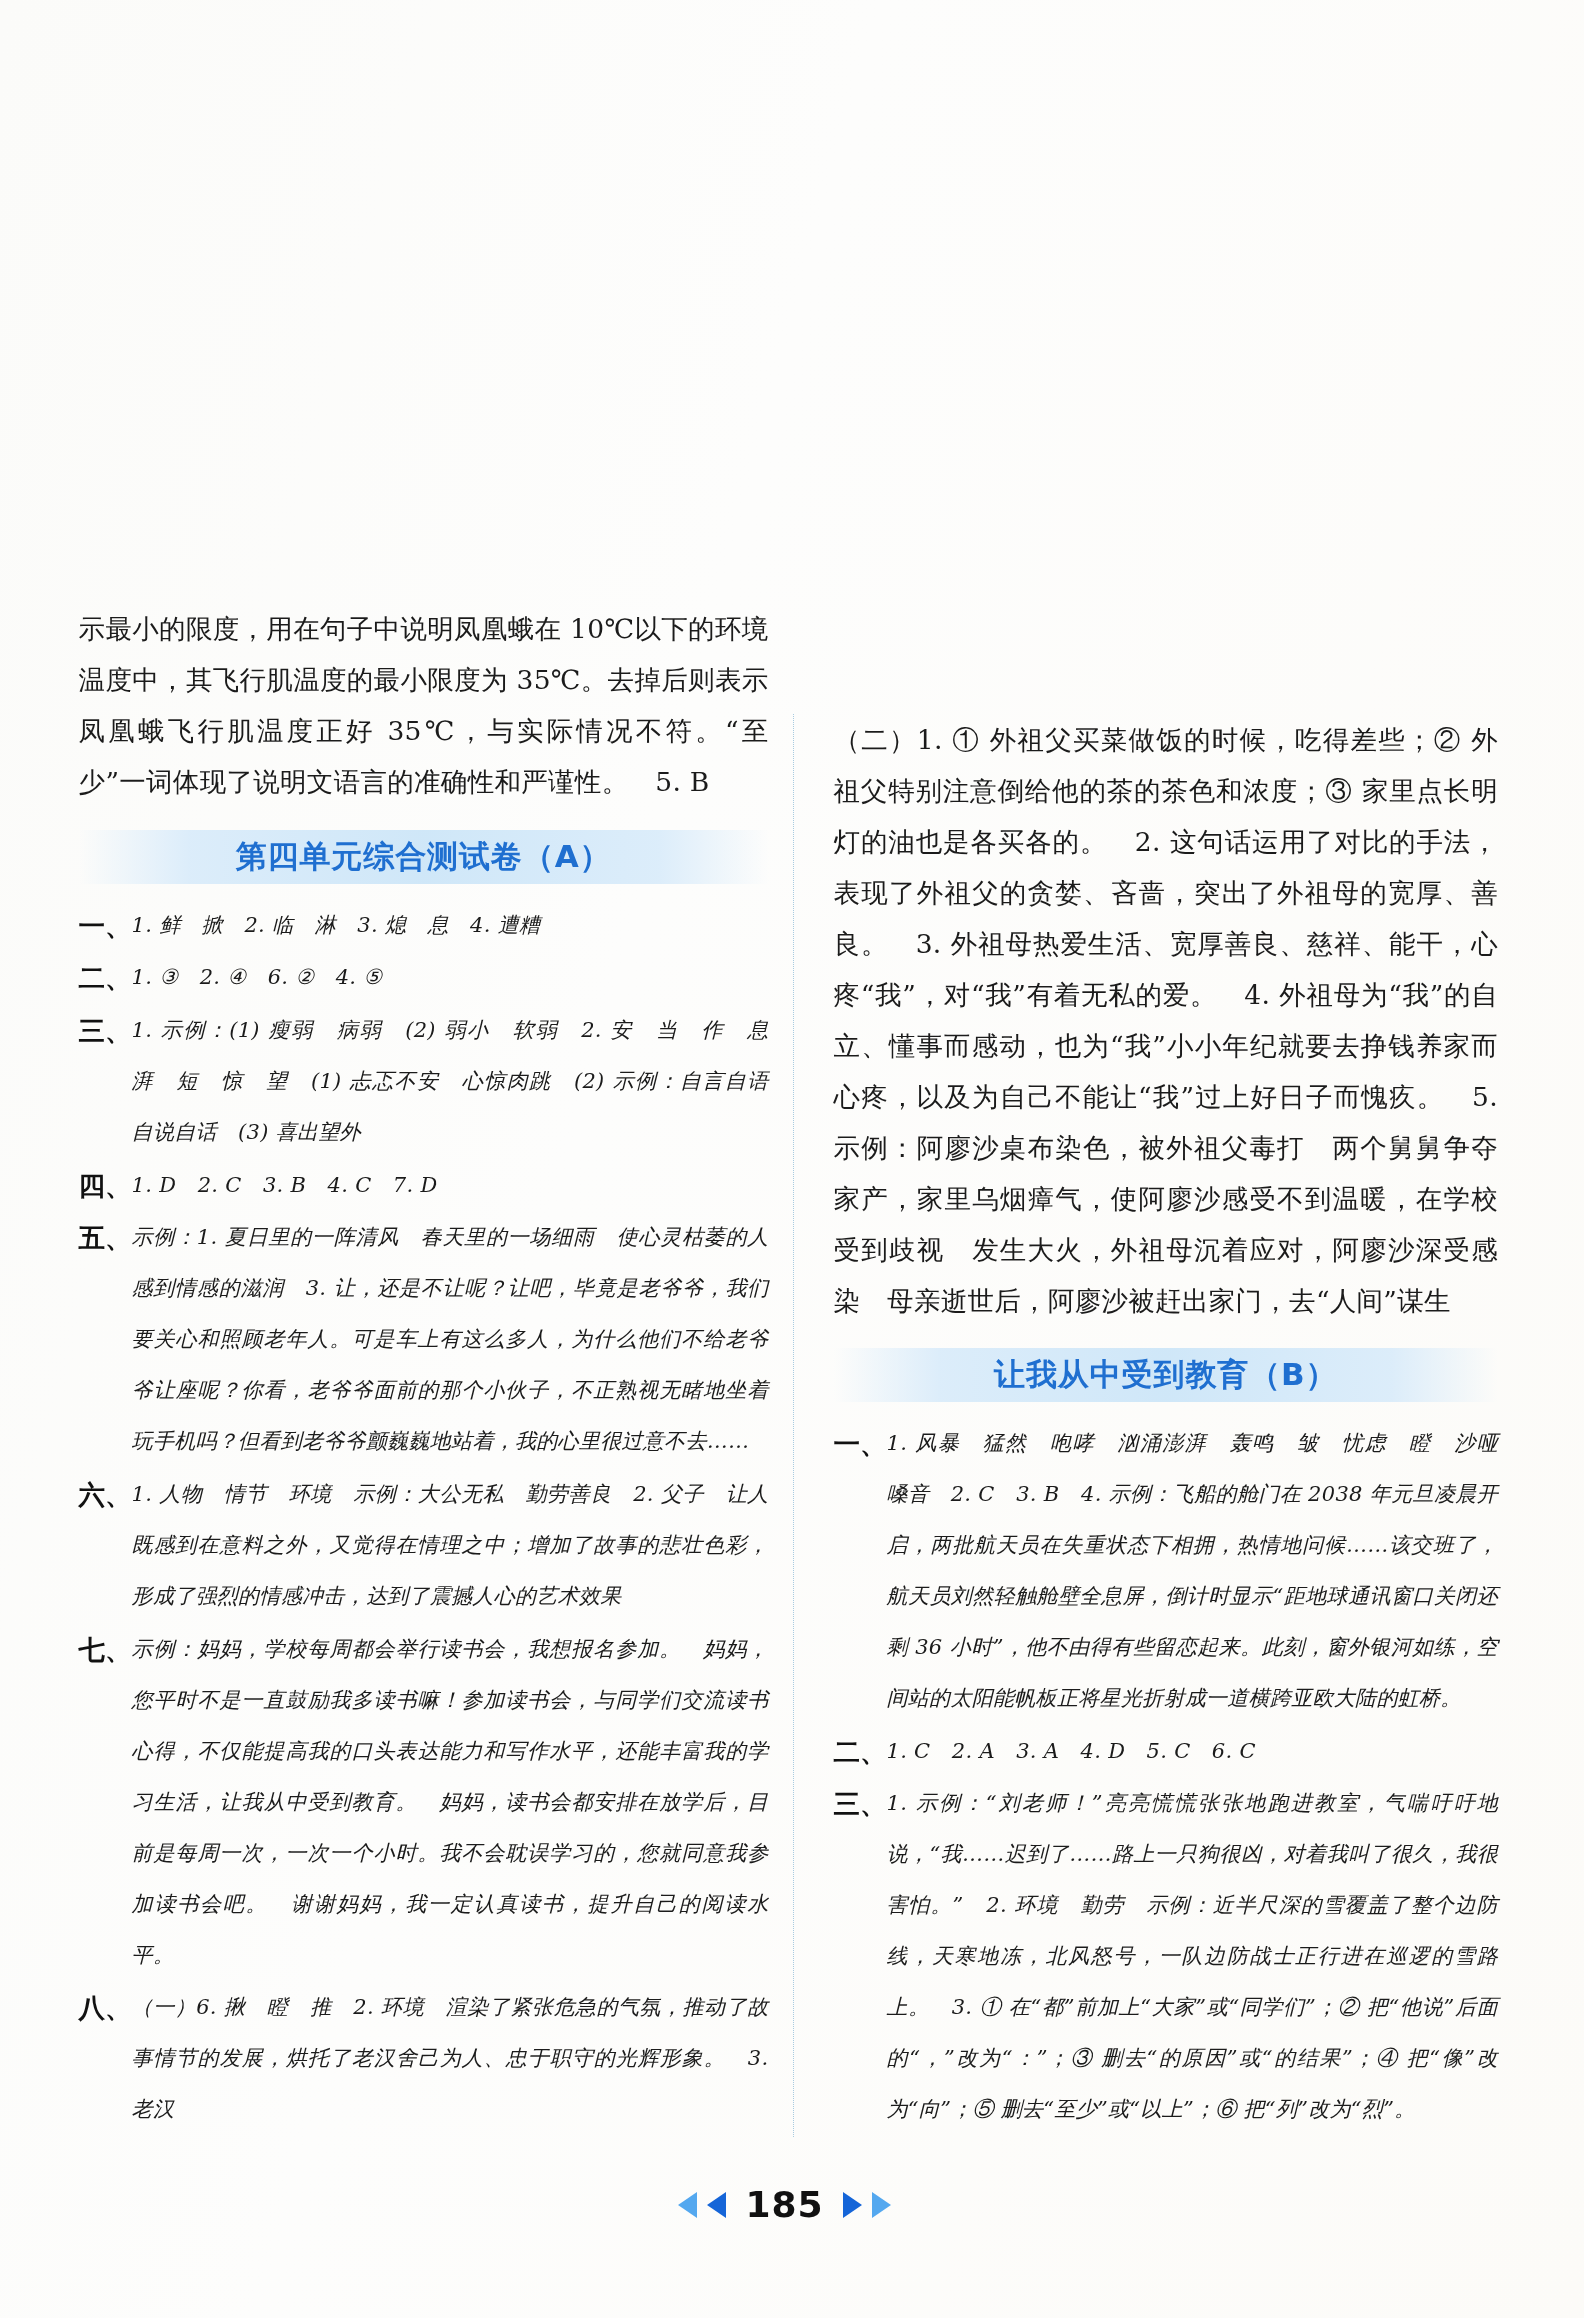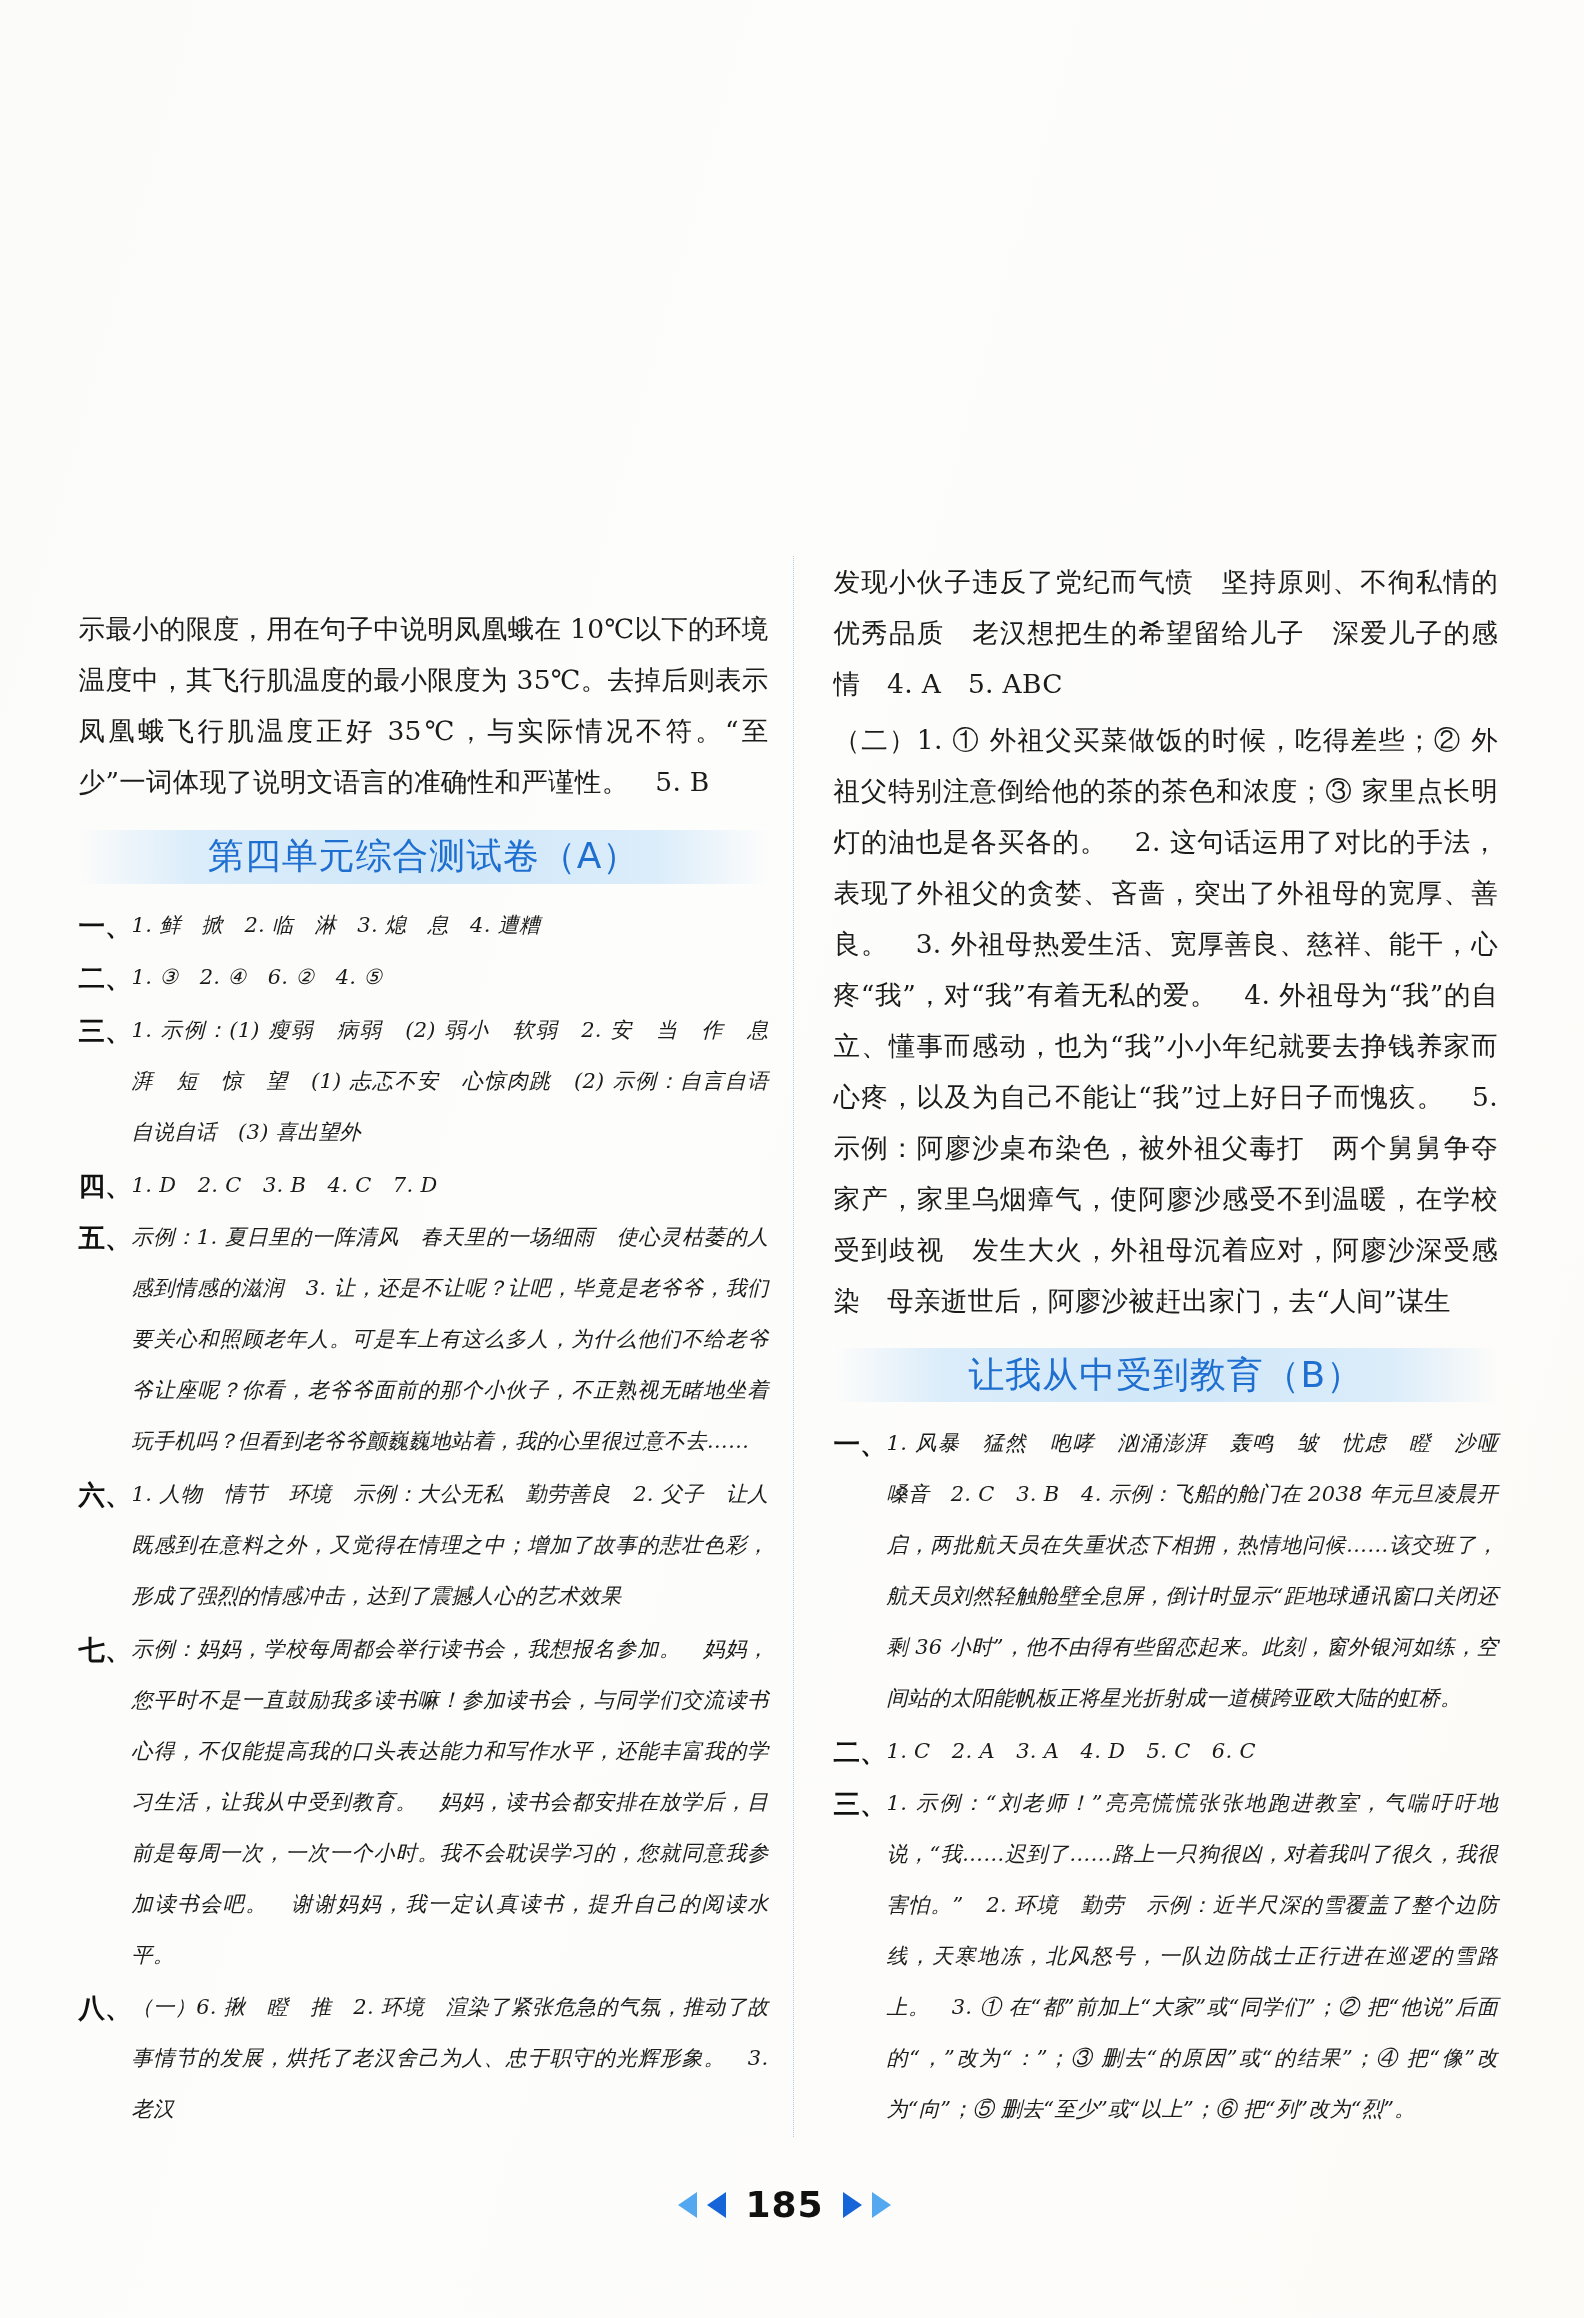--- a/index.html
+++ b/index.html
@@ -86,22 +86,22 @@
     background: linear-gradient(90deg,
         rgba(224,238,250,0) 0%,
         rgba(214,234,250,0.85) 16%,
         rgba(205,230,248,0.95) 50%,
         rgba(214,234,250,0.85) 84%,
         rgba(224,238,250,0) 100%);
     border-radius: 2.6px;
   }
   .banner .btxt {
     font-family: "DejaVu Sans", "Liberation Sans", sans-serif;
-    font-weight: 400;
-    font-size: 36px;
+    font-weight: 700;
+    font-size: 31px;
     color: #1f6fd0;
     letter-spacing: 0.9px;
     white-space: nowrap;
   }
 
   
   .footer {
     position: absolute;
     left: 0;
     right: 16px;
@@ -181,21 +181,20 @@
 
       <div class="row">
         <span class="label">八、</span>
         <span class="body">（一）6. 揪　瞪　推　2. 环境　渲染了紧张危急的气氛，推动了故事情节的发展，烘托了老汉舍己为人、忠于职守的光辉形象。　3. 老汉</span>
       </div>
 
     </div>
 
     <div class="col right">
 
-      <p class="para">发现小伙子违反了党纪而气愤　坚持原则、不徇私情的优秀品质　老汉想把生的希望留给儿子　深爱儿子的感情　4. A　5. ABC</p>
 
       <p class="para">（二）1. ① 外祖父买菜做饭的时候，吃得差些；② 外祖父特别注意倒给他的茶的茶色和浓度；③ 家里点长明灯的油也是各买各的。　2. 这句话运用了对比的手法，表现了外祖父的贪婪、吝啬，突出了外祖母的宽厚、善良。　3. 外祖母热爱生活、宽厚善良、慈祥、能干，心疼“我”，对“我”有着无私的爱。　4. 外祖母为“我”的自立、懂事而感动，也为“我”小小年纪就要去挣钱养家而心疼，以及为自己不能让“我”过上好日子而愧疚。　5. 示例：阿廖沙桌布染色，被外祖父毒打　两个舅舅争夺家产，家里乌烟瘴气，使阿廖沙感受不到温暖，在学校受到歧视　发生大火，外祖母沉着应对，阿廖沙深受感染　母亲逝世后，阿廖沙被赶出家门，去“人间”谋生</p>
 
       <div class="banner">
         <span class="btxt">让我从中受到教育（B）</span>
       </div>
 
       <div class="row">
         <span class="label">一、</span>
         <span class="body">1. 风暴　猛然　咆哮　汹涌澎湃　轰鸣　皱　忧虑　瞪　沙哑　嗓音　2. C　3. B　4. 示例：飞船的舱门在 2038 年元旦凌晨开启，两批航天员在失重状态下相拥，热情地问候……该交班了，航天员刘然轻触舱壁全息屏，倒计时显示“距地球通讯窗口关闭还剩 36 小时”，他不由得有些留恋起来。此刻，窗外银河如练，空间站的太阳能帆板正将星光折射成一道横跨亚欧大陆的虹桥。</span>

